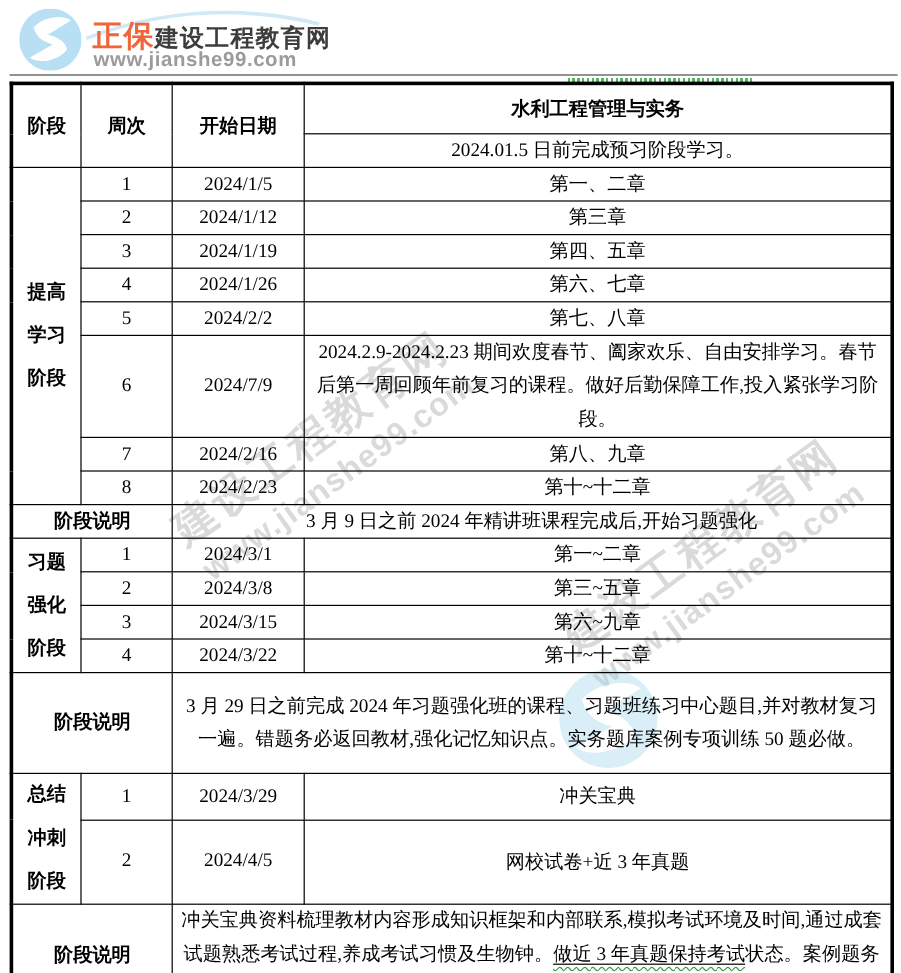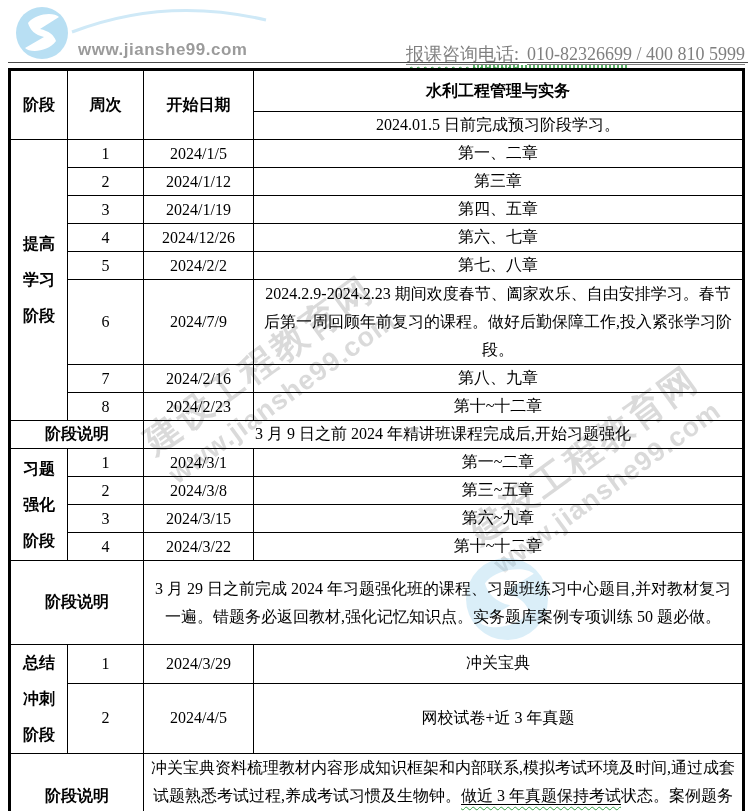--- a/index.html
+++ b/index.html
@@ -52,24 +52,24 @@
 <div class="page">
 
   <div class="hdr">
     <svg class="logo-circle" viewBox="0 0 52 52">
       <circle cx="26" cy="26" r="26" fill="#b8dff3"></circle>
       <path d="M12,16 C20,6 38,5 43,10 L24,22 C33,24 38,28 40,34 C32,45 14,46 9,41 L28,30 C19,28 14,23 12,16 Z" fill="#ffffff"></path>
     </svg>
     <svg class="brand-arc" viewBox="0 0 200 34">
       <path d="M2,30 Q95,-6 196,18" fill="none" stroke="#cfe9f7" stroke-width="3"></path>
     </svg>
+    <div class="brand-cn">
+      <span class="brand-accent">正保</span><span class="brand-rest">建设工程教育网</span>
+    </div>
     <div class="brand-site">www.jianshe99.com</div>
-    <div class="phone">
-      <span class="lbl">报课咨询电话:</span><span class="num">010-82326699 / 400 810 5999</span>
-    </div>
     <div class="hdr-rule"></div>
     <div class="wavy-extra"></div>
   </div>
 
   <div class="wm wm1">
     <div class="l1">建设工程教育网</div>
     <div class="l2">www.jianshe99.com</div>
   </div>
   <div class="wm wm2">
     <div class="l1">建设工程教育网</div>
@@ -113,21 +113,21 @@
         <td>2024/1/12</td>
         <td>第三章</td>
       </tr>
       <tr style="height:28px">
         <td>3</td>
         <td>2024/1/19</td>
         <td>第四、五章</td>
       </tr>
       <tr style="height:28px">
         <td>4</td>
-        <td>2024/12/26</td>
+        <td>2024/1/26</td>
         <td>第六、七章</td>
       </tr>
       <tr style="height:28px">
         <td>5</td>
         <td>2024/2/2</td>
         <td>第七、八章</td>
       </tr>
       <tr style="height:84px">
         <td>6</td>
         <td>2024/7/9</td>

